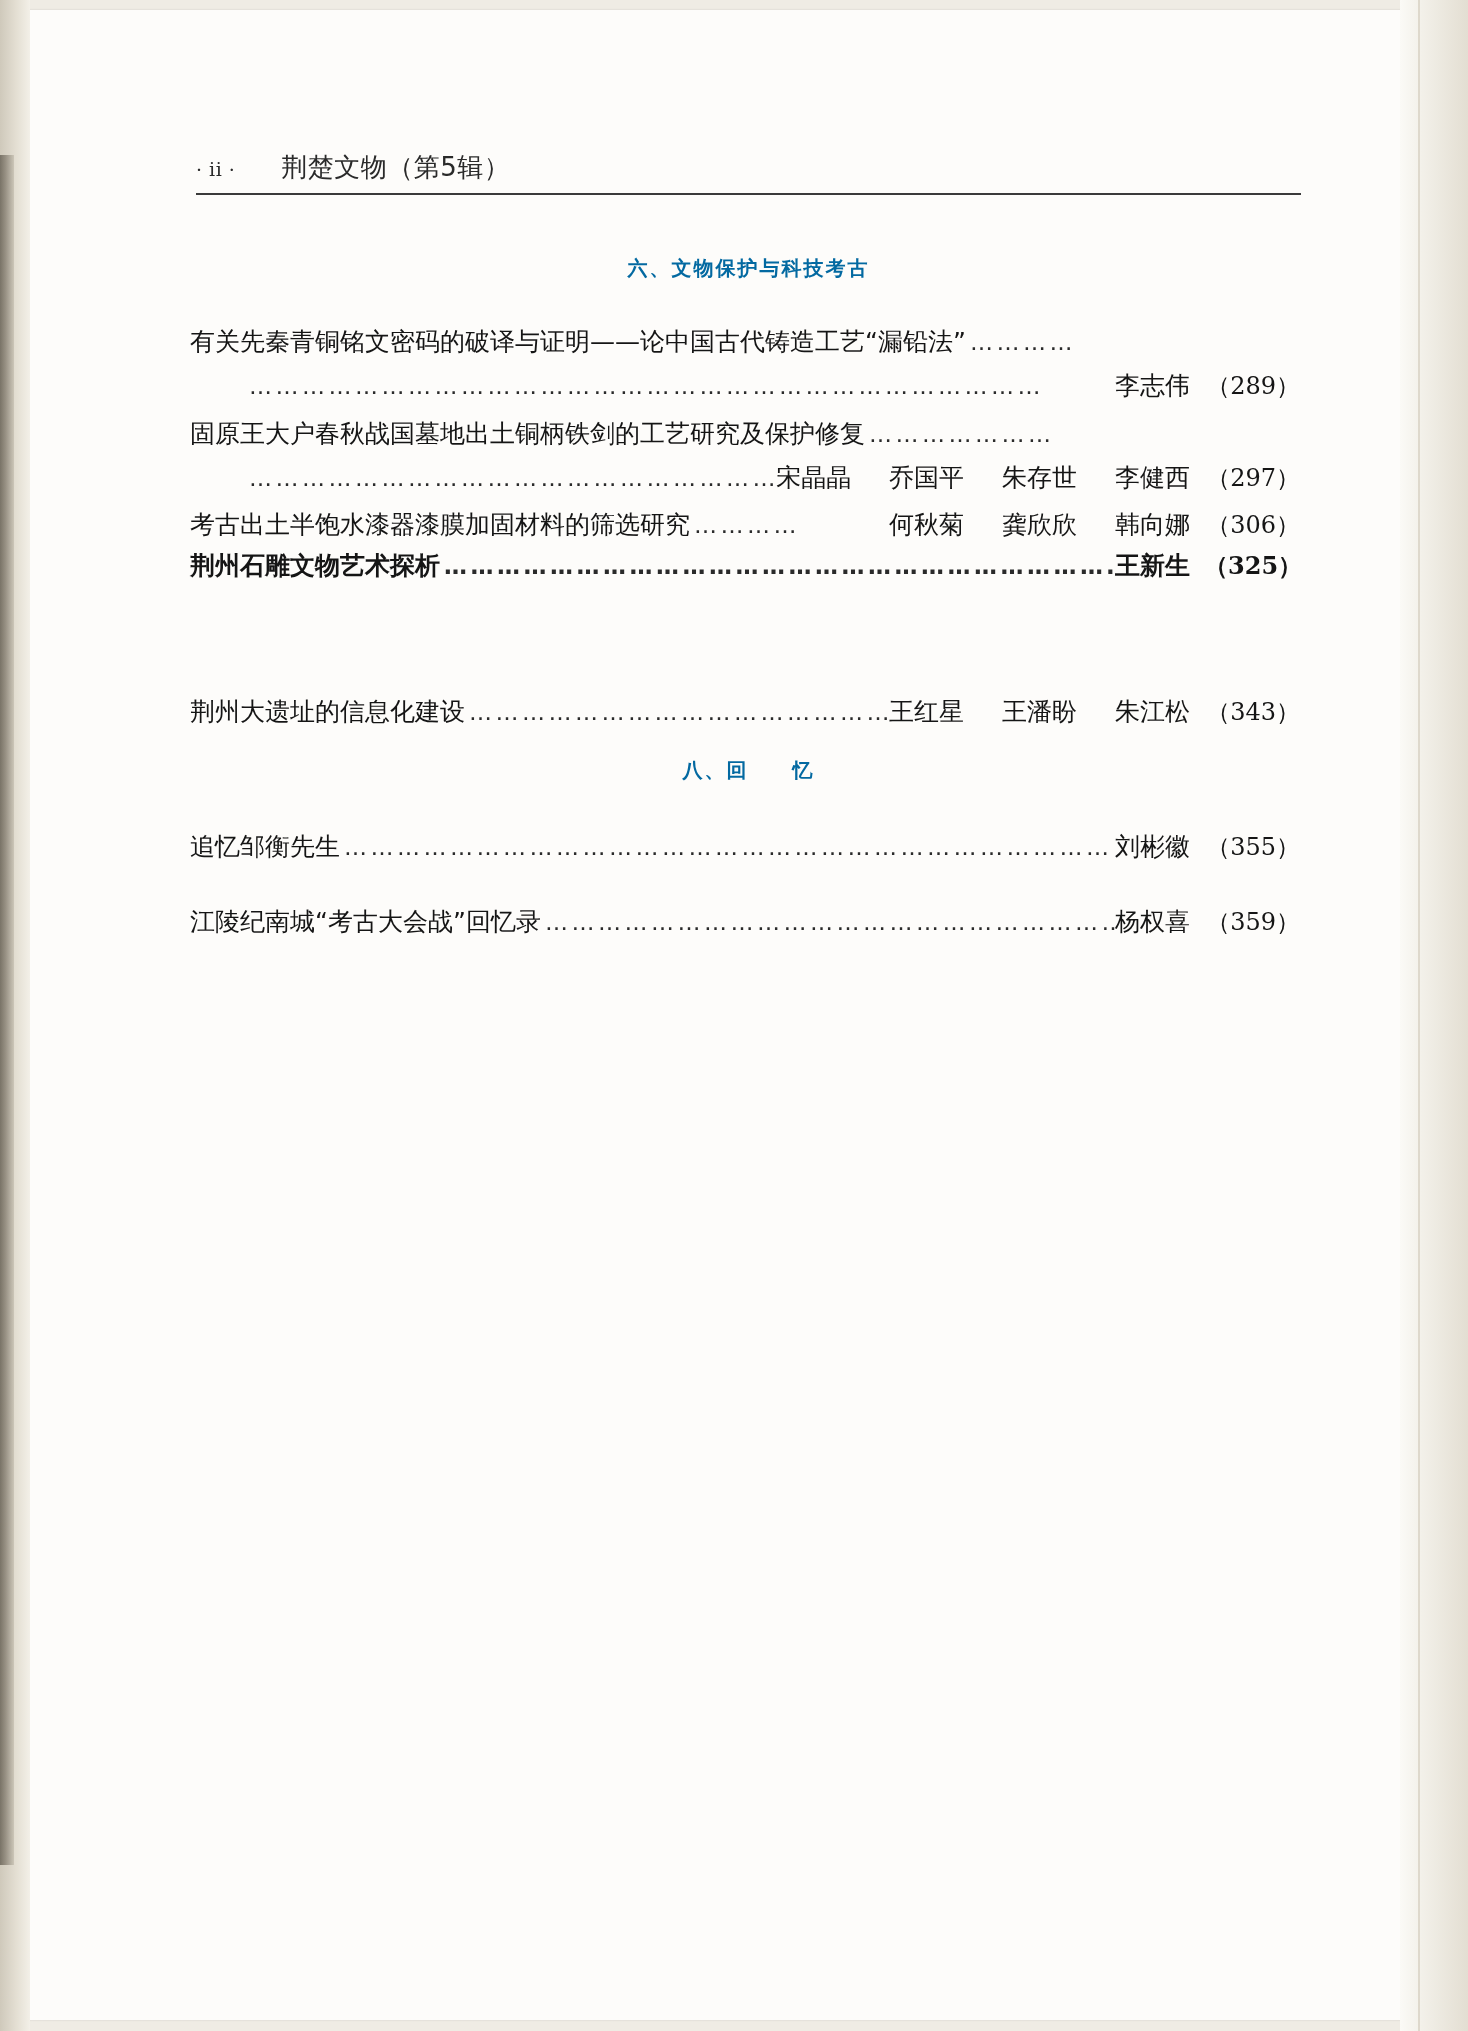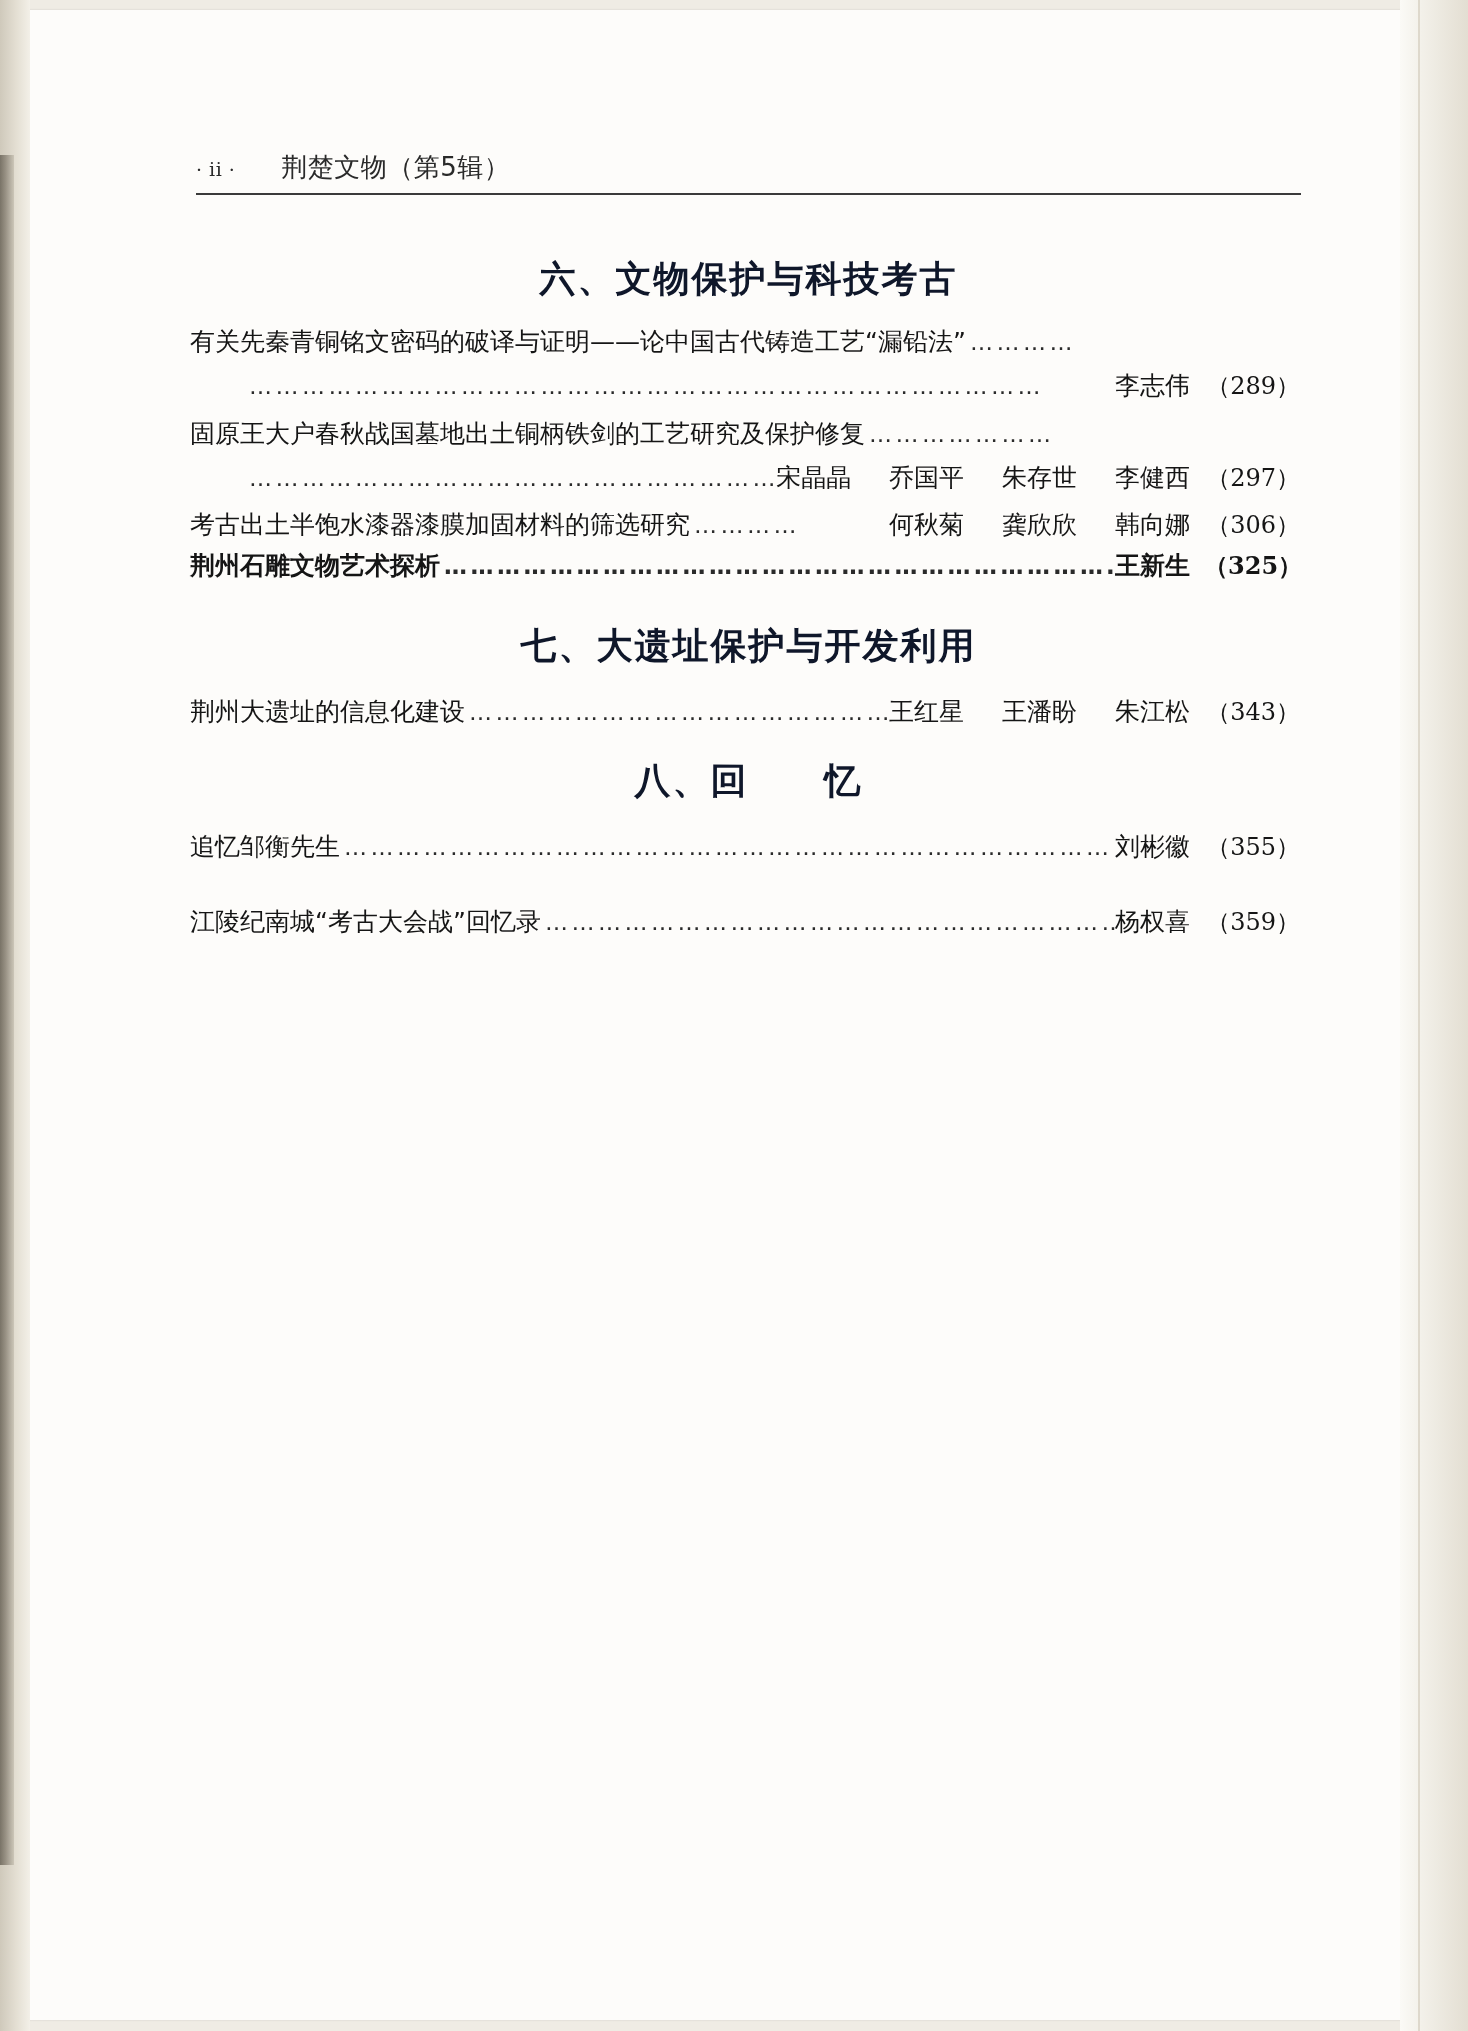--- a/index.html
+++ b/index.html
@@ -109,23 +109,23 @@
   }
 
   
   .section-heading {
     position: absolute;
     width: 1105px;
     left: 196px;
     text-align: center;
     font-family: "DejaVu Sans", sans-serif;
     font-weight: bold;
-    font-size: 36px;
+    font-size: 20px;
     letter-spacing: 2px;
-    color: #0f172a;
+    color: #0369a1;
   }
 
   
   .toc-entry {
     position: absolute;
     left: 190px;
     width: 1110px;
     font-size: 25px;
     line-height: 44px;
     color: #151515;
@@ -237,21 +237,20 @@
 
   <div class="toc-entry" style="top:544px;font-weight:bold;">
     <div class="toc-line">
       <span class="title-txt">荆州石雕文物艺术探析</span>
       <span class="leader">………………………………………………………………………………</span>
       <span class="authors">王新生</span>
       <span class="page-no">（325）</span>
     </div>
   </div>
 
-  <div class="section-heading" style="top:622px;">七、大遗址保护与开发利用</div>
 
   <div class="toc-entry" style="top:690px;">
     <div class="toc-line">
       <span class="title-txt">荆州大遗址的信息化建设</span>
       <span class="leader">………………………………………………………………</span>
       <span class="authors">
         <span class="author-name">王红星</span>
         <span class="author-name">王潘盼</span>
         <span class="author-name">朱江松</span>
       </span>

